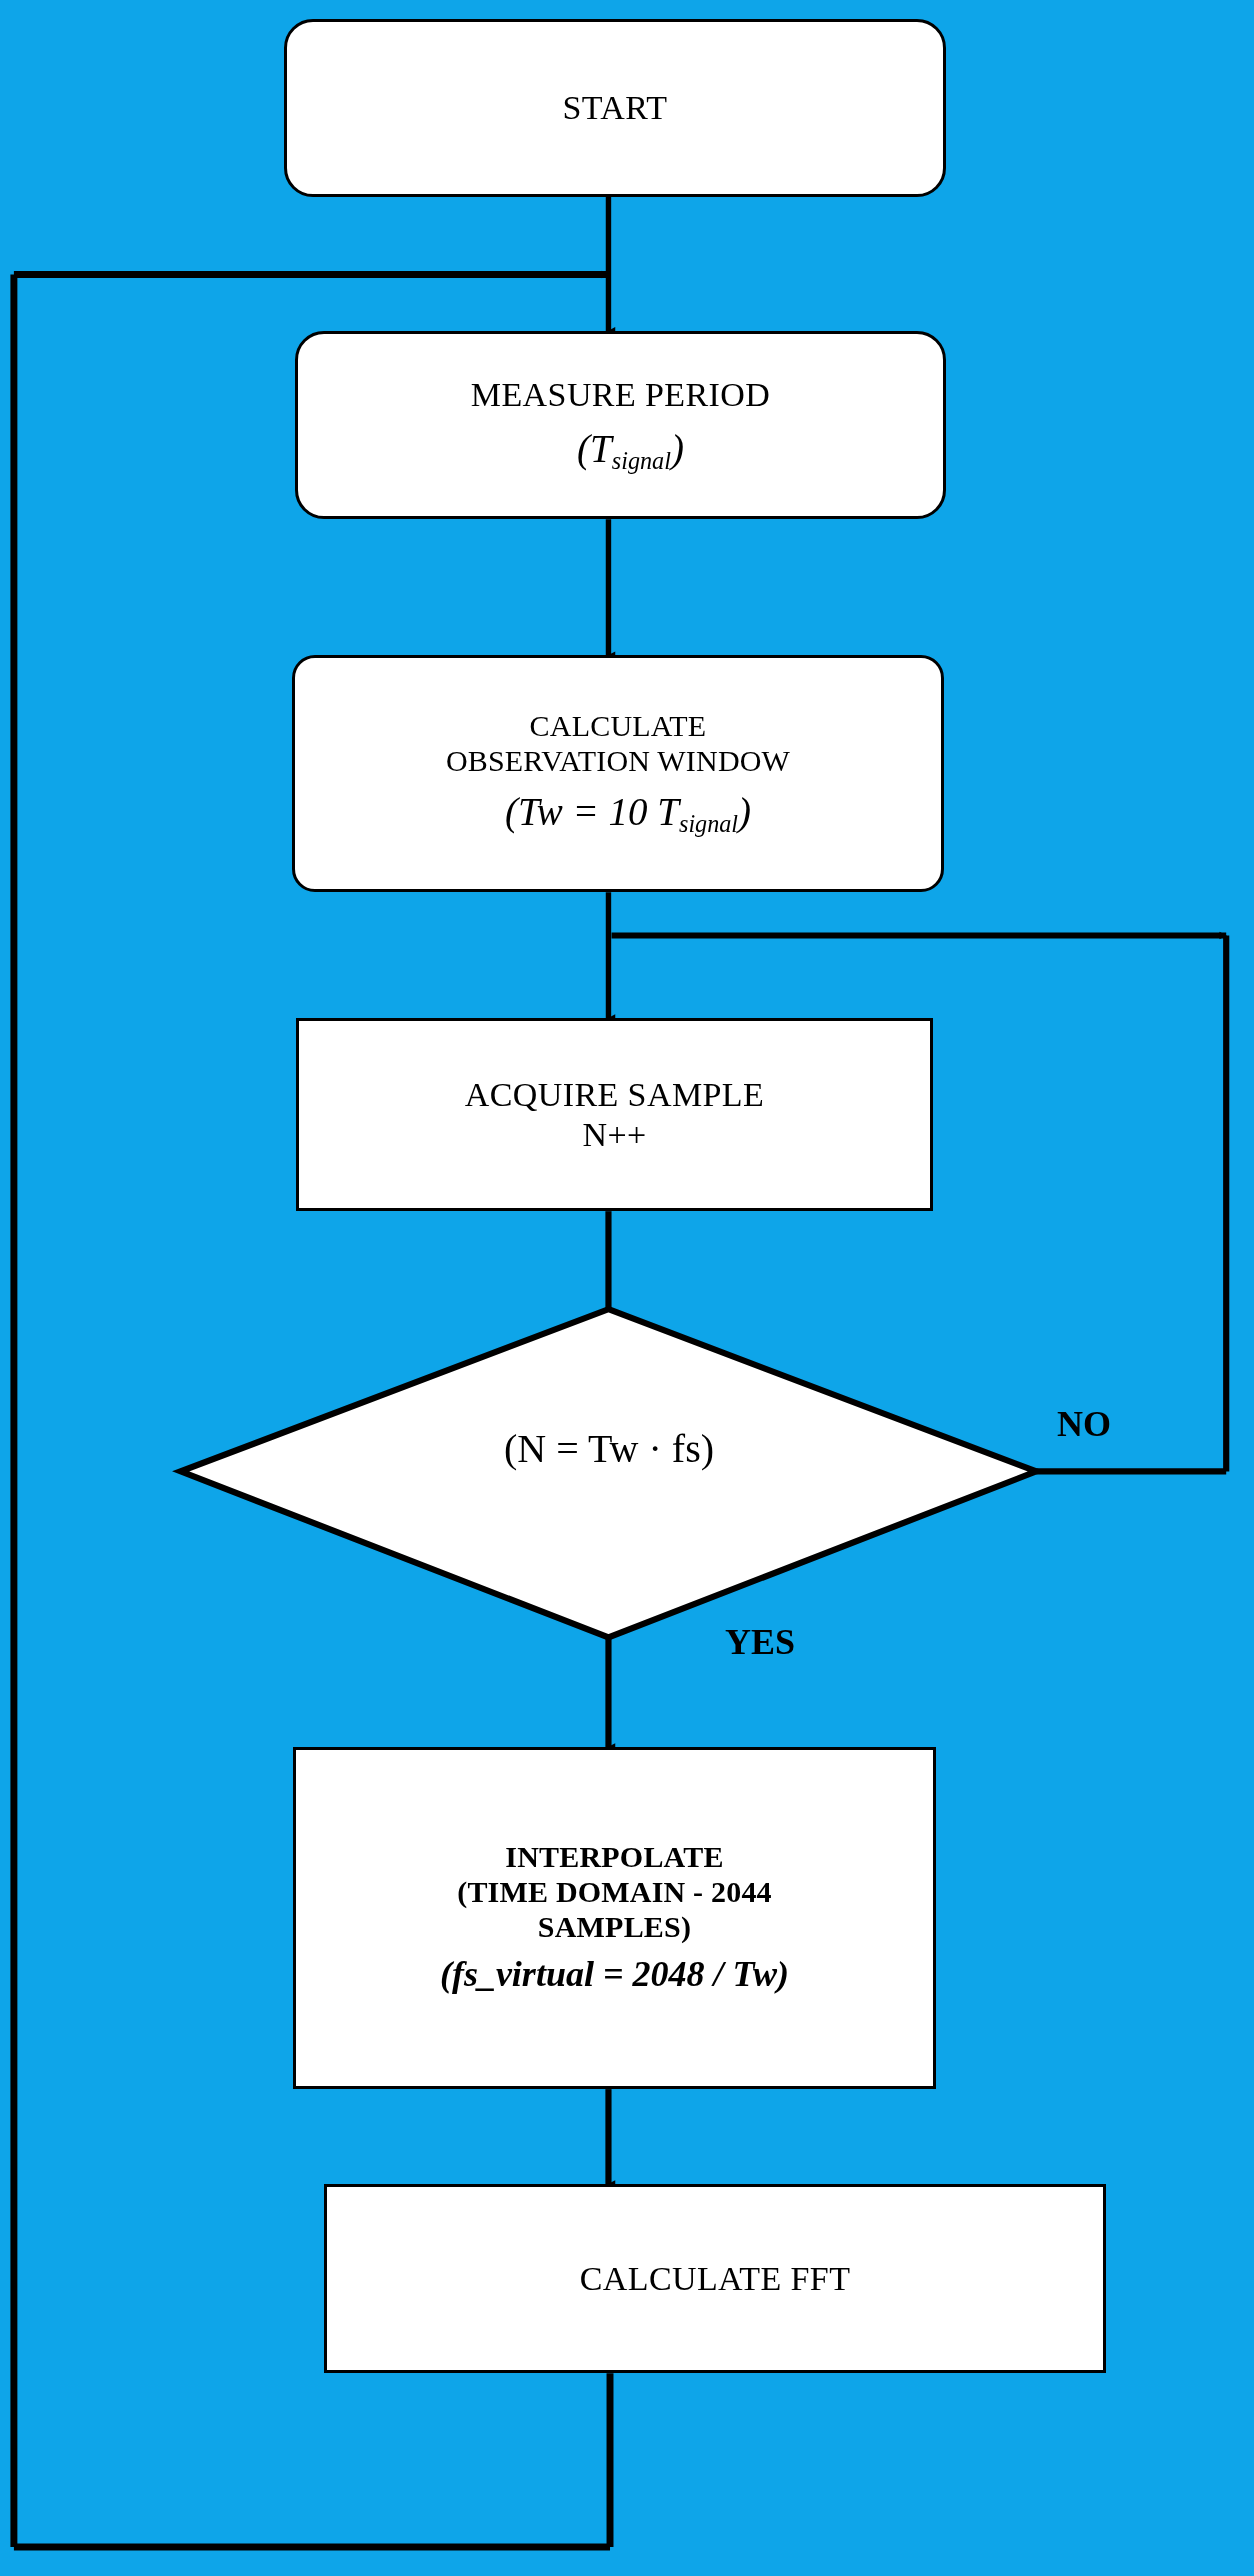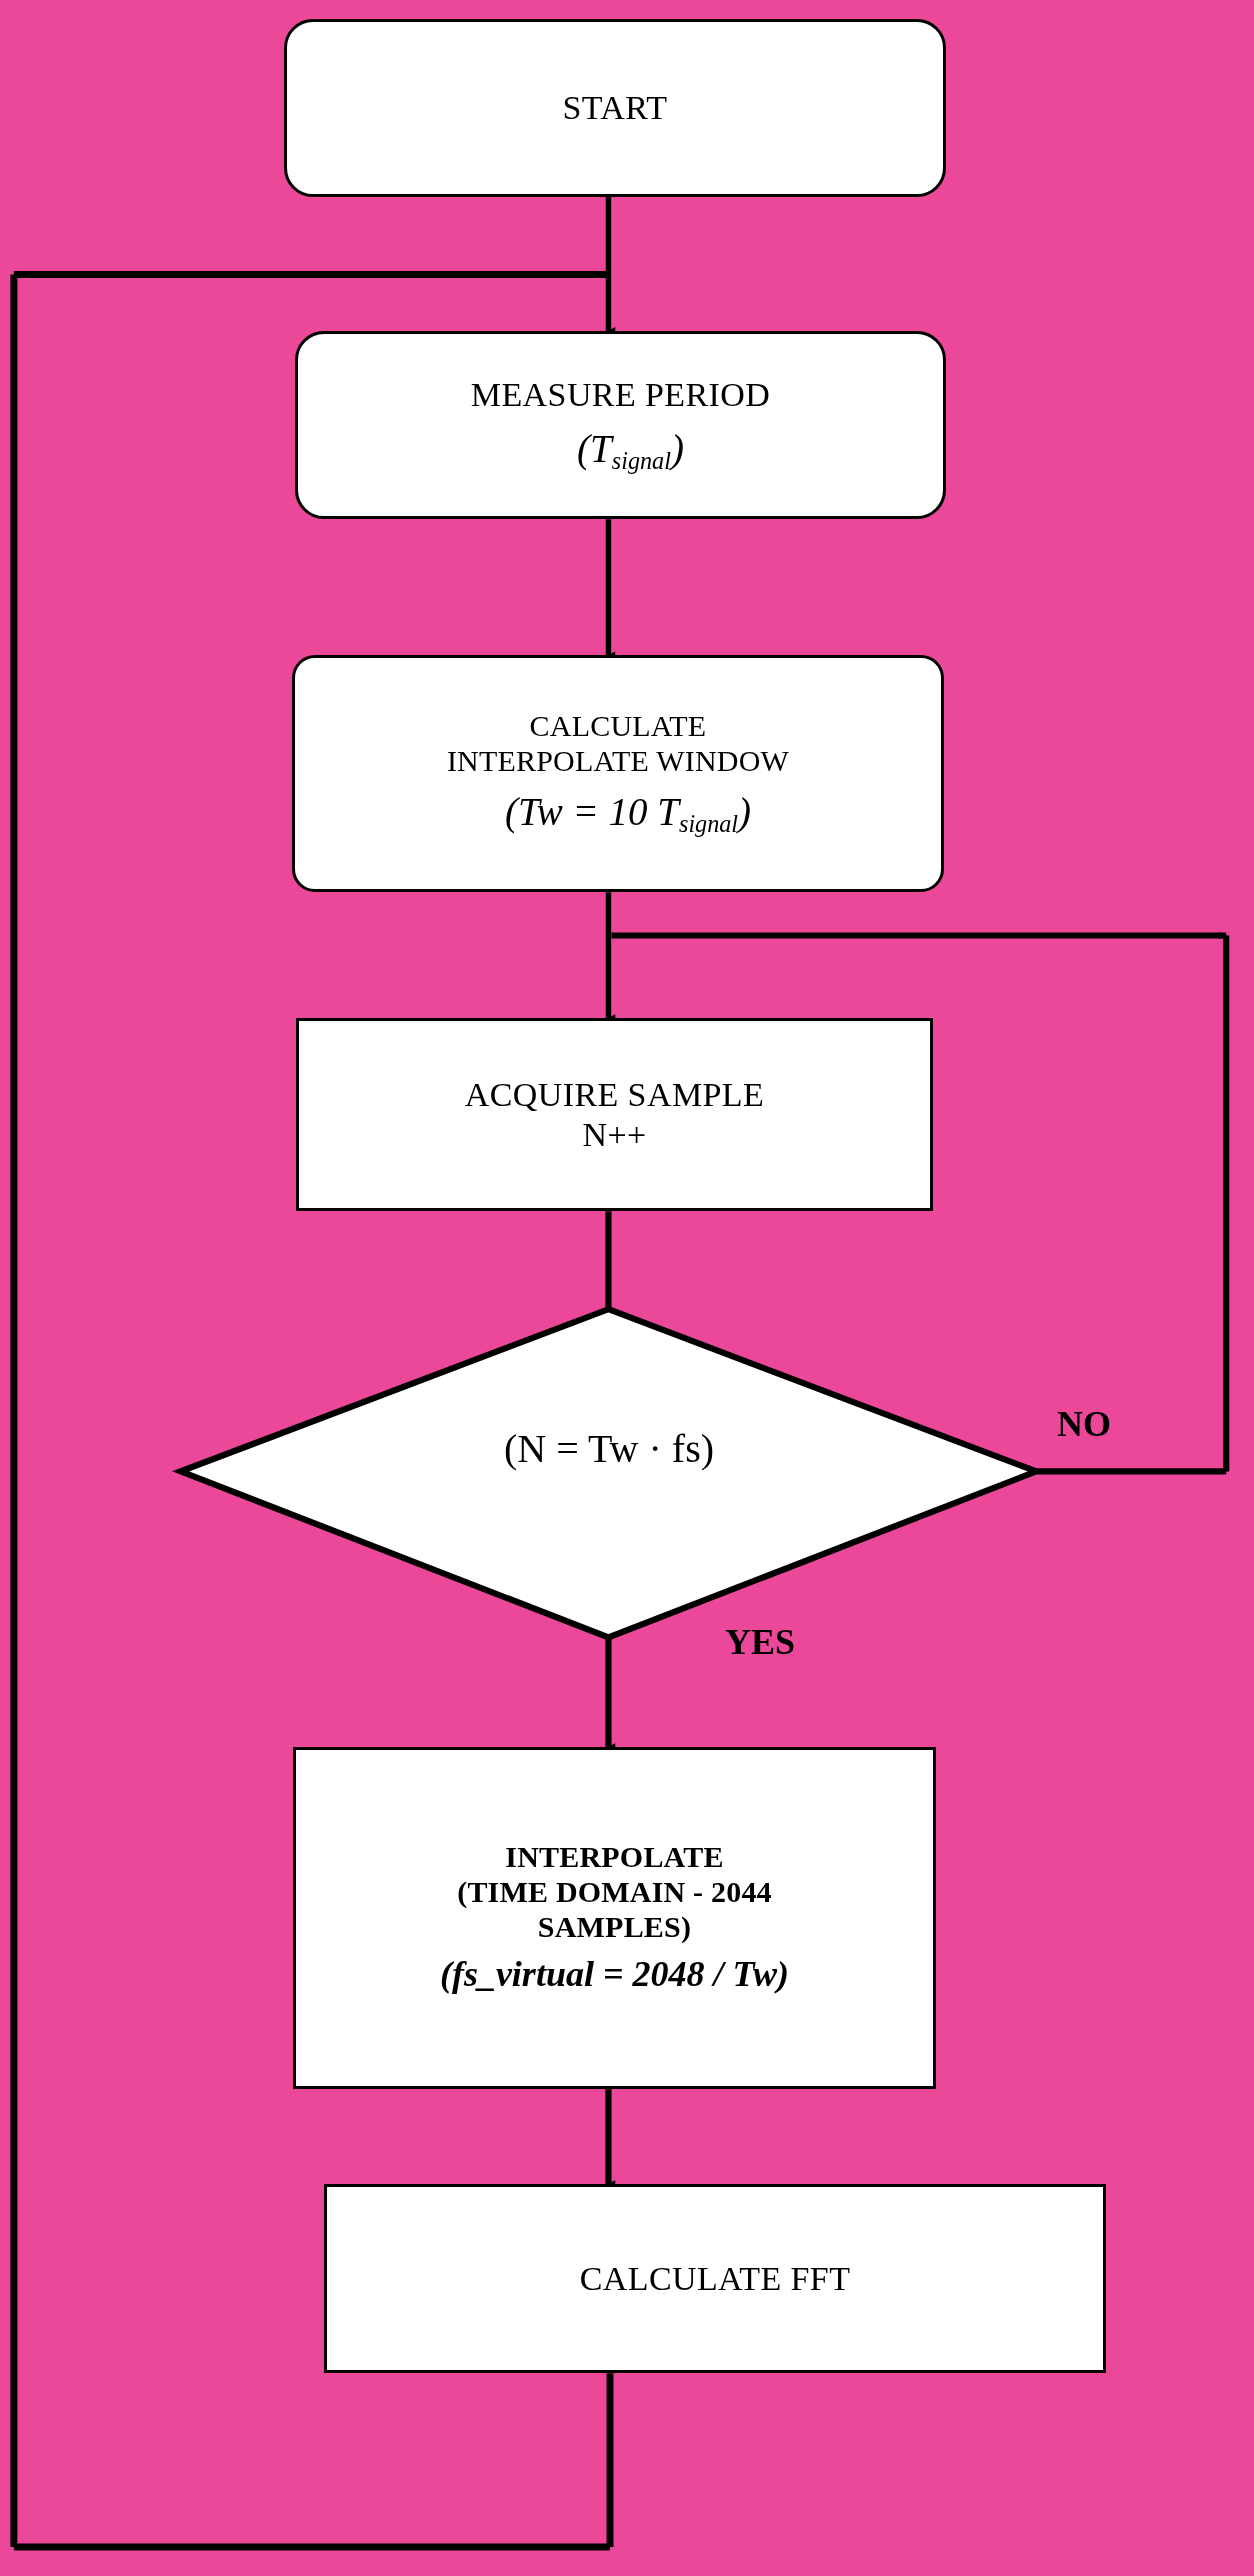--- a/index.html
+++ b/index.html
@@ -5,21 +5,21 @@
 <style>
   html, body {
     margin: 0;
     padding: 0;
     background: #ffffff;
   }
   #stage {
     position: relative;
     width: 1254px;
     height: 2576px;
-    background: #ec4899;
+    background: #0ea5e9;
     overflow: hidden;
     font-family: "Liberation Serif", "DejaVu Serif", serif;
   }
   #wires {
     position: absolute;
     left: 0; top: 0;
     width: 1254px;
     height: 2576px;
     pointer-events: none;
   }
@@ -140,21 +140,21 @@
     <span class="line caps">START</span>
   </div>
 
   <div class="node round" id="measure-node">
     <span class="line caps">MEASURE PERIOD</span>
     <span class="line formula"><span>(</span><span class="up">T</span><sub>signal</sub><span>)</span></span>
   </div>
 
   <div class="node round" id="calcwin-node">
     <span class="line caps-sm">CALCULATE</span>
-    <span class="line caps-sm">INTERPOLATE WINDOW</span>
+    <span class="line caps-sm">OBSERVATION WINDOW</span>
     <span class="line formula"><span>(Tw = 10 </span><span class="up">T</span><sub>signal</sub><span>)</span></span>
   </div>
 
   <div class="node" id="acquire-node">
     <span class="line caps">ACQUIRE SAMPLE</span>
     <span class="line caps">N++</span>
   </div>
 
   <div class="diamond-text">(N = Tw · fs)</div>
 

